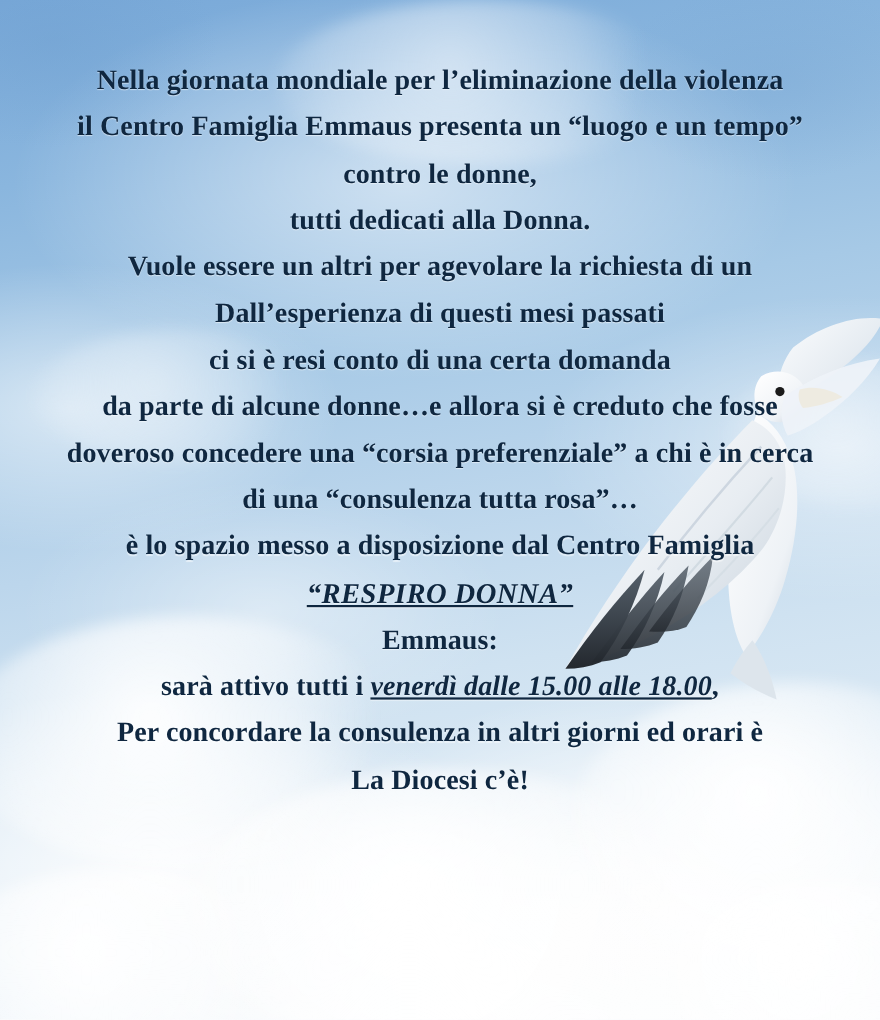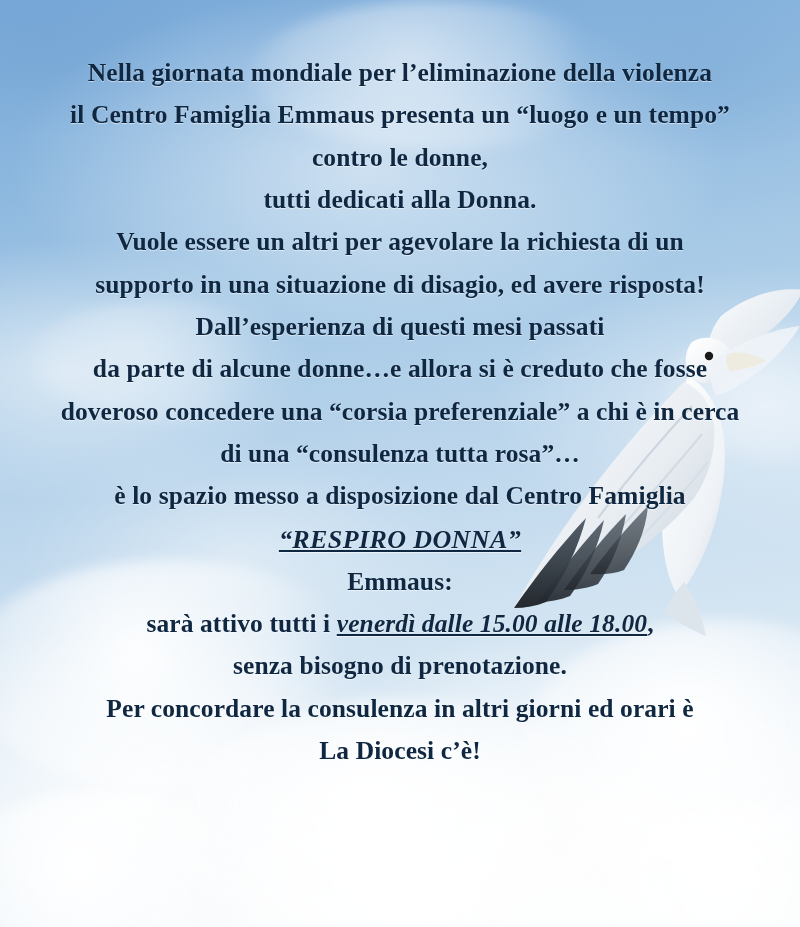--- a/index.html
+++ b/index.html
@@ -164,27 +164,26 @@
       <path d="M236 130 C262 112 292 100 322 96 C310 116 292 134 272 148 C258 158 246 164 238 166 C232 154 230 142 236 130 Z" fill="#eef3f8" opacity="0.9"></path>
     </svg>
   </div>
 
   <div class="text-block">
     <div class="line">Nella giornata mondiale per l’eliminazione della violenza</div>
     <div class="line">il Centro Famiglia Emmaus presenta un “luogo e un tempo”</div>
     <div class="line">contro le donne,</div>
     <div class="line">tutti dedicati alla Donna.</div>
     <div class="line">Vuole essere un altri per agevolare la richiesta di un</div>
-    <div class="line">supporto in una situazione di disagio, ed avere risposta!</div>
     <div class="line">Dall’esperienza di questi mesi passati</div>
+    <div class="line">ci si è resi conto di una certa domanda</div>
     <div class="line">da parte di alcune donne…e allora si è creduto che fosse</div>
     <div class="line">doveroso concedere una “corsia preferenziale” a chi è in cerca</div>
     <div class="line">di una “consulenza tutta rosa”…</div>
     <div class="line">è lo spazio messo a disposizione dal Centro Famiglia</div>
     <div class="line italic-underline">“RESPIRO DONNA”</div>
     <div class="line">Emmaus:</div>
     <div class="line"><span>sarà attivo tutti i </span><span class="u-ital">venerdì dalle 15.00 alle 18.00</span><span>,</span></div>
-    <div class="line">senza bisogno di prenotazione.</div>
     <div class="line">Per concordare la consulenza in altri giorni ed orari è</div>
     <div class="line">La Diocesi c’è!</div>
   </div>
 
 </div>
 
 </body></html>

